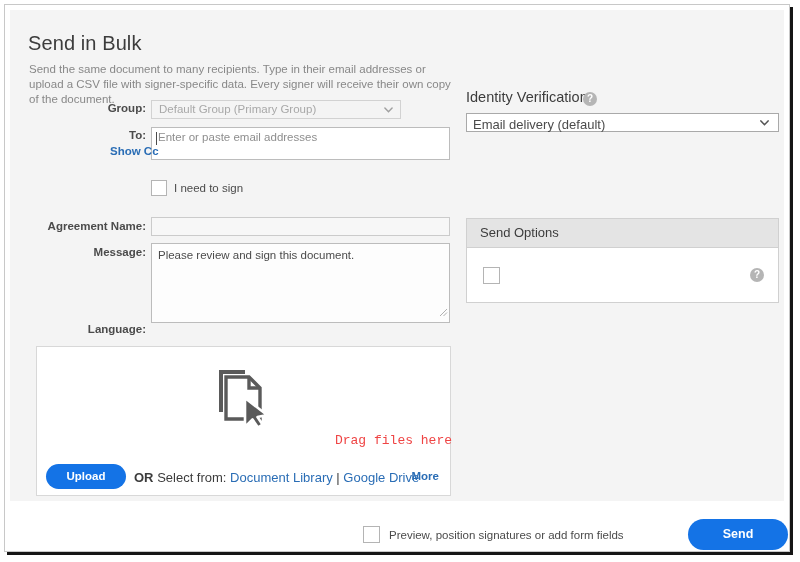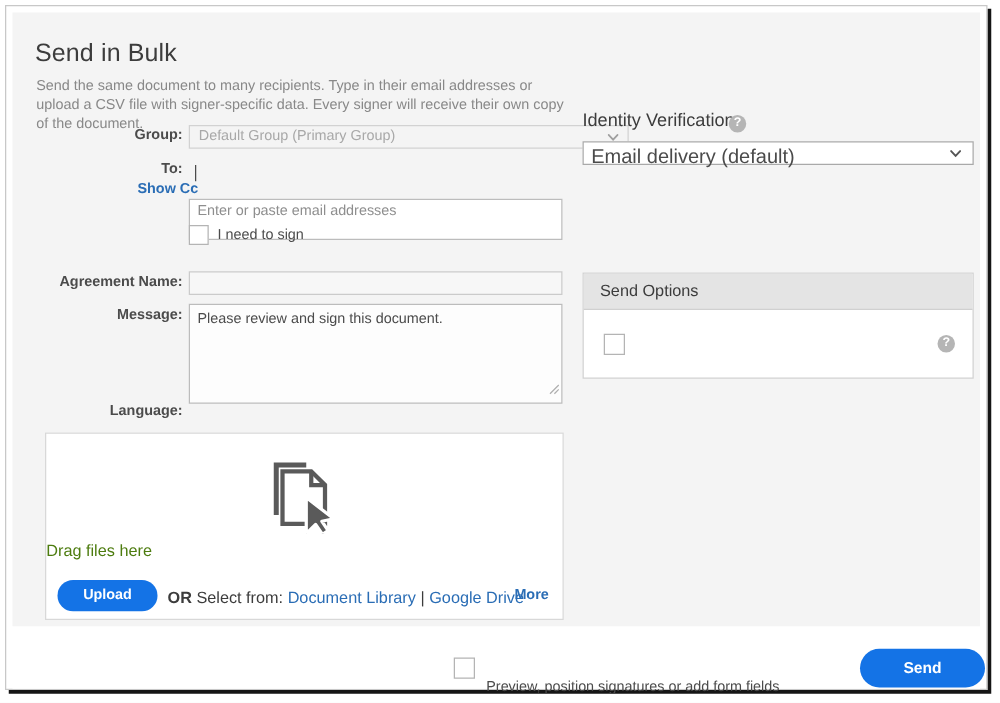--- a/index.html
+++ b/index.html
@@ -75,21 +75,21 @@
     color: #4b4b4b;
     background: #ffffff;
     border: 1px solid #bcbcbc;
   }
 
   
   #group-select-wrap {
     position: absolute;
     left: 141px;
     top: 90px;
-    width: 352px;
+    width: 250px;
     height: 19px;
     background: #f4f4f4;
     border: 1px solid #d2d2d2;
     box-sizing: border-box;
   }
   #group-select-value {
     position: absolute;
     left: 7px;
     top: 2px;
     font-size: 11.5px;
@@ -103,21 +103,20 @@
   }
   .chev svg { display: block; }
 
   
   #to-field {
     left: 141px;
     top: 117px;
     width: 299px;
     height: 33px;
     padding: 4px 6px;
-    margin-top: 32px;
   }
   #to-placeholder {
     color: #8e8e8e;
     font-size: 11.5px;
     position: relative;
     top: -1px;
   }
   #to-caret {
     position: absolute;
     left: 146px;
@@ -219,23 +218,24 @@
     left: 178px;
     top: 18px;
     width: 60px;
     height: 62px;
   }
   #drop-text {
     position: absolute;
     left: 0;
     top: 86px;
     width: 415px;
-    text-align: left;
+    text-align: right;
     font-size: 13px;
-    color: #4d7c0f;
+    color: #ef4444;
+    font-family: Liberation Mono, monospace;
   }
   #upload-btn {
     position: absolute;
     left: 9px;
     top: 117px;
     width: 80px;
     height: 25px;
     border-radius: 13px;
     background: #1473e6;
     color: #ffffff;
@@ -301,21 +301,21 @@
     width: 313px;
     height: 19px;
     background: #ffffff;
     border: 1px solid #a9a9a9;
     box-sizing: border-box;
   }
   #idv-value {
     position: absolute;
     left: 6px;
     top: 3px;
-    font-size: 16px;
+    font-size: 13px;
     color: #4b4b4b;
   }
 
   #send-options-panel {
     position: absolute;
     left: 456px;
     top: 208px;
     width: 313px;
     height: 85px;
     background: #ffffff;
@@ -447,17 +447,17 @@
       <div id="send-options-header"></div>
       <div id="send-options-title">Send Options</div>
       <div class="cb-box" style="left:16px; top:48px; width:17px; height:17px;"></div>
       <div class="help-icon" id="pwd-help">?</div>
     </div>
 
   </div>
 
   <div id="footer">
     <div class="cb-box" style="left:353px; top:24px; width:17px; height:17px;"></div>
-    <div class="cb-label" style="left:379px; top:27px;margin-top:15px;">Preview, position signatures or add form fields</div>
+    <div class="cb-label" style="left:379px; top:27px;">Preview, position signatures or add form fields</div>
     <div id="send-btn">Send</div>
   </div>
 
 </div>
 
 </body></html>

